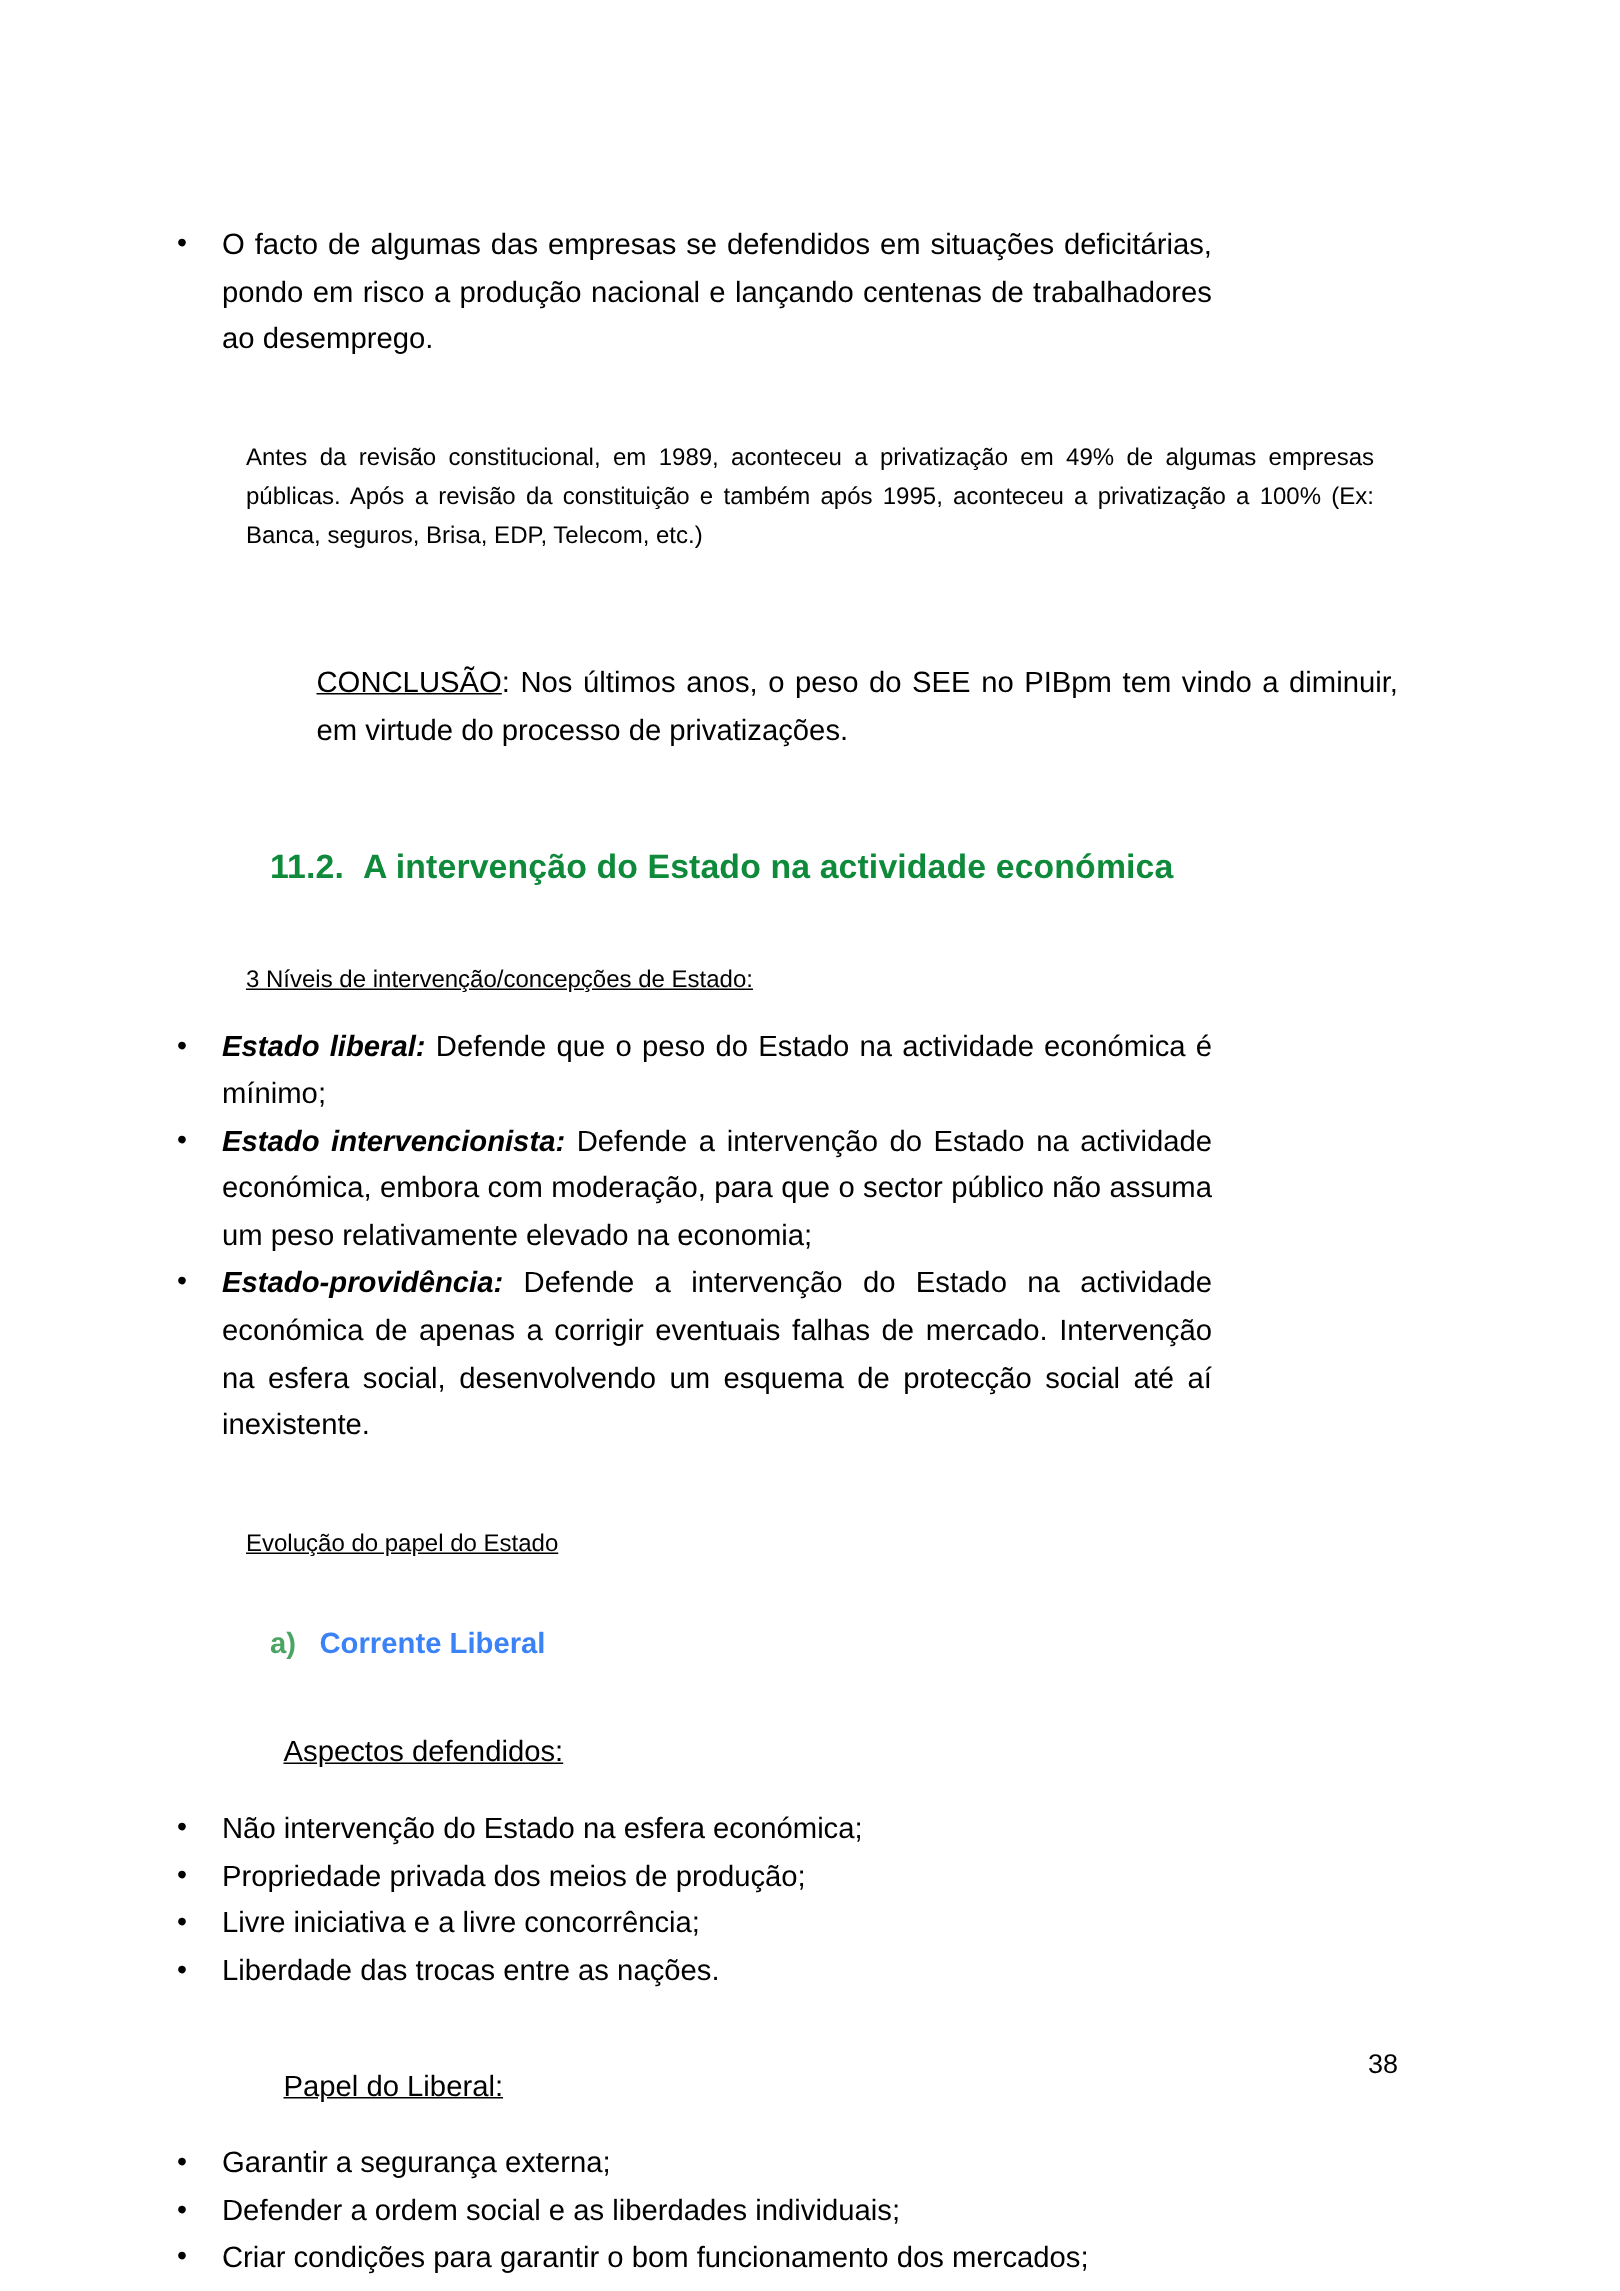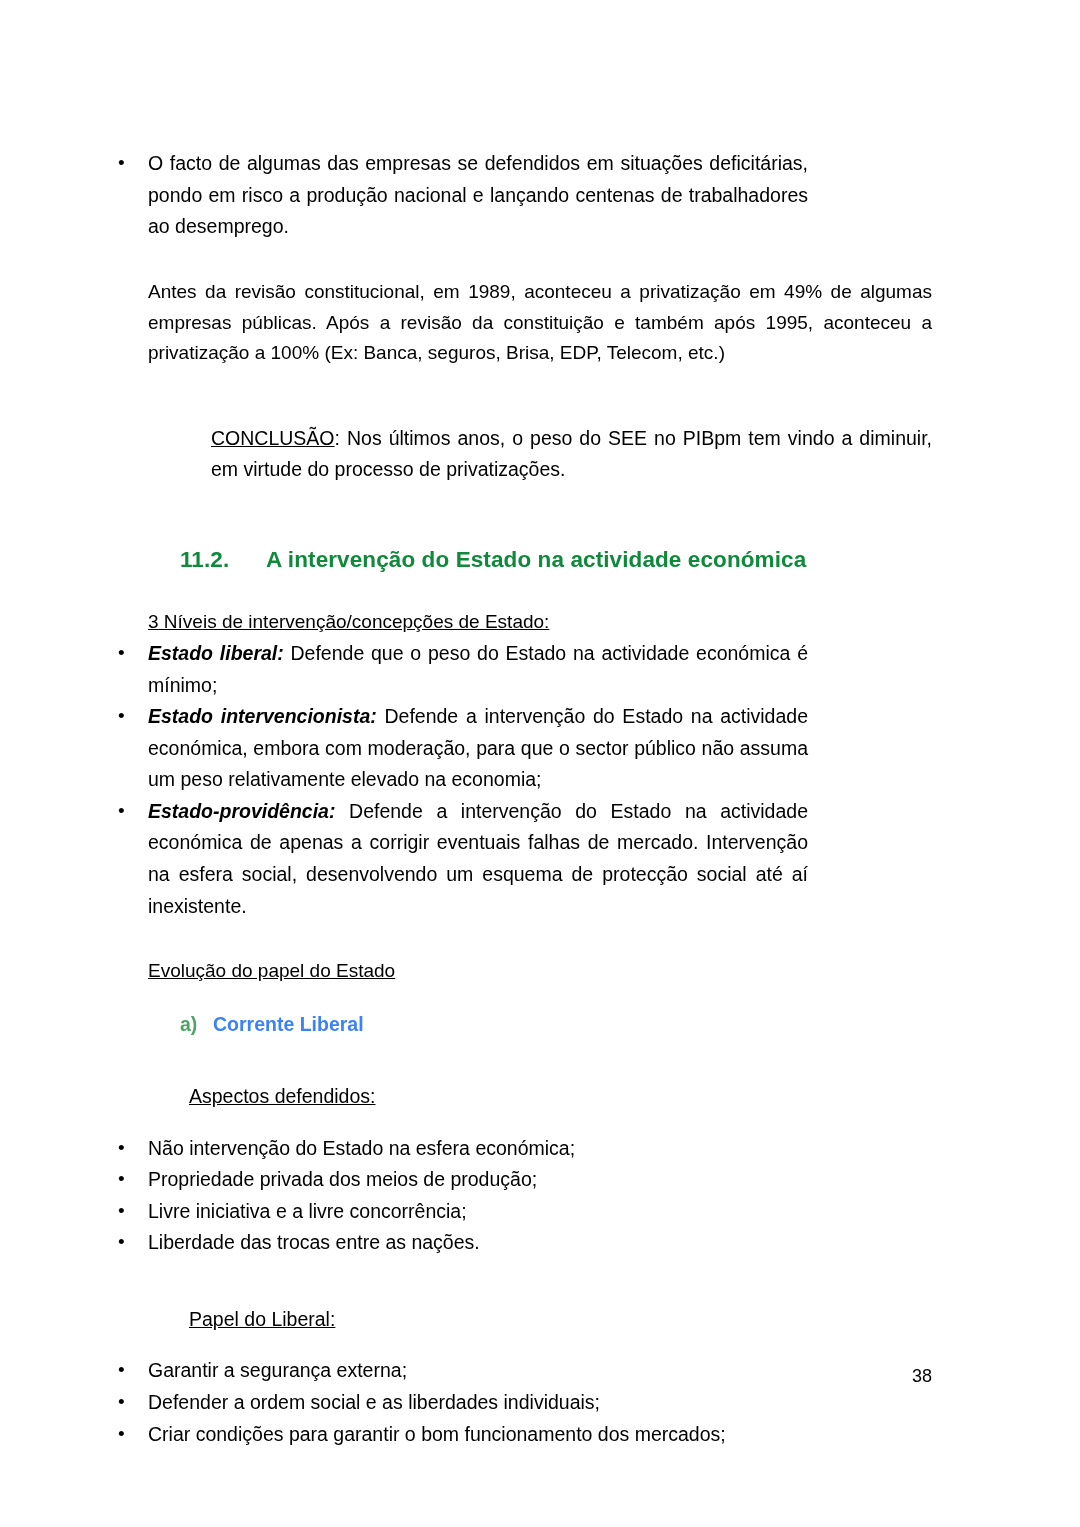--- a/index.html
+++ b/index.html
@@ -23,24 +23,24 @@
     box-sizing: border-box;
     padding: 148px 148px 0 148px;
   }
 
   .content {
     width: 784px;
   }
 
   
   .para {
-    font-size: 19px;
+    font-size: 16px;
     line-height: 1.62;
     text-align: justify;
-    margin: 0;
+    margin: 16px;
   }
 
   .u { text-decoration: underline; }
   .bolditalic { font-weight: bold; font-style: italic; }
 
   
   ul.blist {
     list-style: none;
     margin: 0;
     padding: 0;
@@ -79,21 +79,20 @@
 
   
   .h2 {
     display: flex;
     align-items: baseline;
     margin-left: 32px;
     font-size: 22.5px;
     font-weight: bold;
     color: #0E8A3A;
     letter-spacing: 0.1px;
-    gap: 24px;
   }
   .h2 .num { width: 62px; flex: 0 0 62px; }
   .h2 .title { flex: 1; }
 
   
   .ord {
     display: flex;
     align-items: baseline;
     margin-left: 32px;
     font-size: 19.5px;

